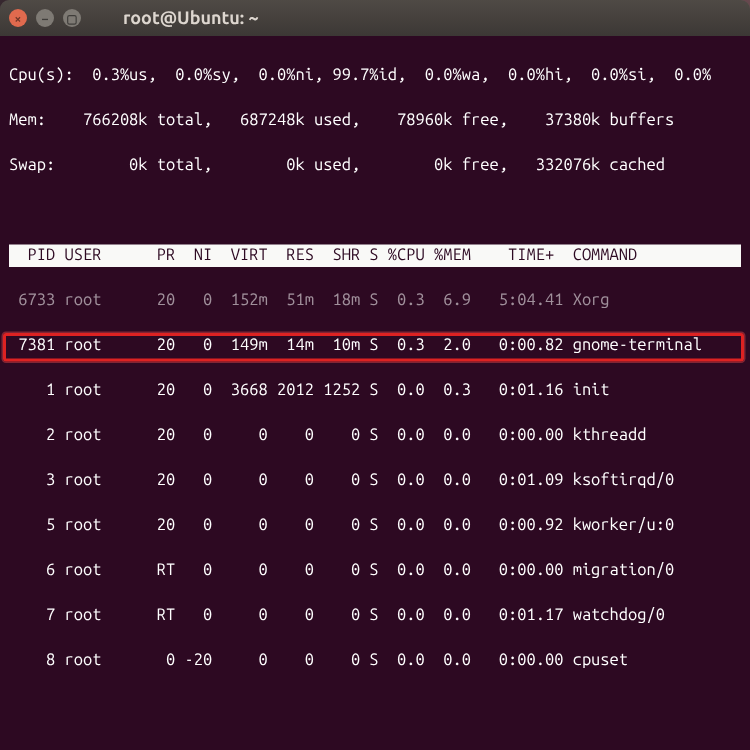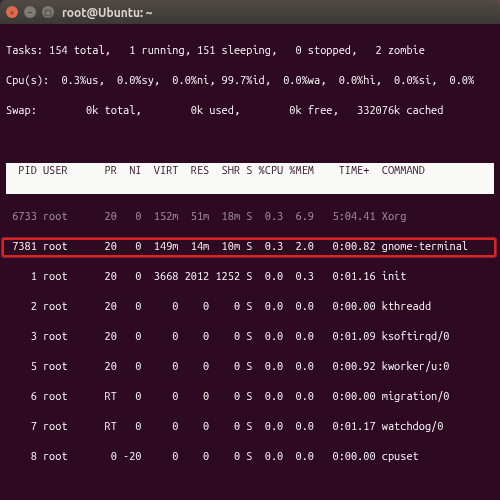--- a/index.html
+++ b/index.html
@@ -44,36 +44,36 @@
     margin-right: 6px;
     display: inline-flex;
     align-items: center;
     justify-content: center;
     font-size: 8px;
     color: rgba(0,0,0,0.5);
   }
   .btn-close { background: #e06a4e; }
   .btn-min   { background: #7e7a74; }
   .btn-max   { background: #7e7a74; }
-  .titlebar .title { margin-left: 2px; }
+  .titlebar .title { margin-left: 22px; }
   .terminal {
     background: #2d0922;
     color: #ffffff;
     font-size: 11px;
     line-height: 15px;
     padding: 4px 6px 6px 6px;
     white-space: pre;
     letter-spacing: 0px;
   }
   .terminal .row { display:block; height:15px; }
   .hdr {
     background: #f9f9f7;
     color: #2d0922;
     display:block;
-    height:31px;
+    height:15px;
   }
   .hl-row {
     position: relative;
   }
   .hl-box {
     position: absolute;
     border: 2px solid #d22;
     box-shadow: 0 0 0 1px rgba(255,80,80,0.4);
     pointer-events:none;
     border-radius: 2px;
@@ -86,22 +86,22 @@
   <div class="window">
 
     <div class="titlebar">
       <span class="win-btn btn-close">×</span>
       <span class="win-btn btn-min">–</span>
       <span class="win-btn btn-max">▢</span>
       <span class="title">root@Ubuntu: ~</span>
     </div>
 
     <div class="terminal">
-<span class="row">Tasks: 154 total,   1 running, 151 sleeping,   0 stopped,   2 zombie</span>
 <span class="row">Cpu(s):  0.3%us,  0.0%sy,  0.0%ni, 99.7%id,  0.0%wa,  0.0%hi,  0.0%si,  0.0%</span>
+<span class="row">Mem:    766208k total,   687248k used,    78960k free,    37380k buffers</span>
 <span class="row">Swap:        0k total,        0k used,        0k free,   332076k cached</span>
 <span class="row"> </span>
 <span class="hdr">  PID USER      PR  NI  VIRT  RES  SHR S %CPU %MEM    TIME+  COMMAND</span>
 <span class="row" style="opacity:0.55"> 6733 root      20   0  152m  51m  18m S  0.3  6.9   5:04.41 Xorg</span>
 <span class="row hl-row"><span> 7381 root      20   0  149m  14m  10m S  0.3  2.0   0:00.82 gnome-terminal</span><span class="hl-box" style="left:-4px; top:-1px; width:490px; height:15px;"></span></span>
 <span class="row">    1 root      20   0  3668 2012 1252 S  0.0  0.3   0:01.16 init</span>
 <span class="row">    2 root      20   0     0    0    0 S  0.0  0.0   0:00.00 kthreadd</span>
 <span class="row">    3 root      20   0     0    0    0 S  0.0  0.0   0:01.09 ksoftirqd/0</span>
 <span class="row">    5 root      20   0     0    0    0 S  0.0  0.0   0:00.92 kworker/u:0</span>
 <span class="row">    6 root      RT   0     0    0    0 S  0.0  0.0   0:00.00 migration/0</span>

